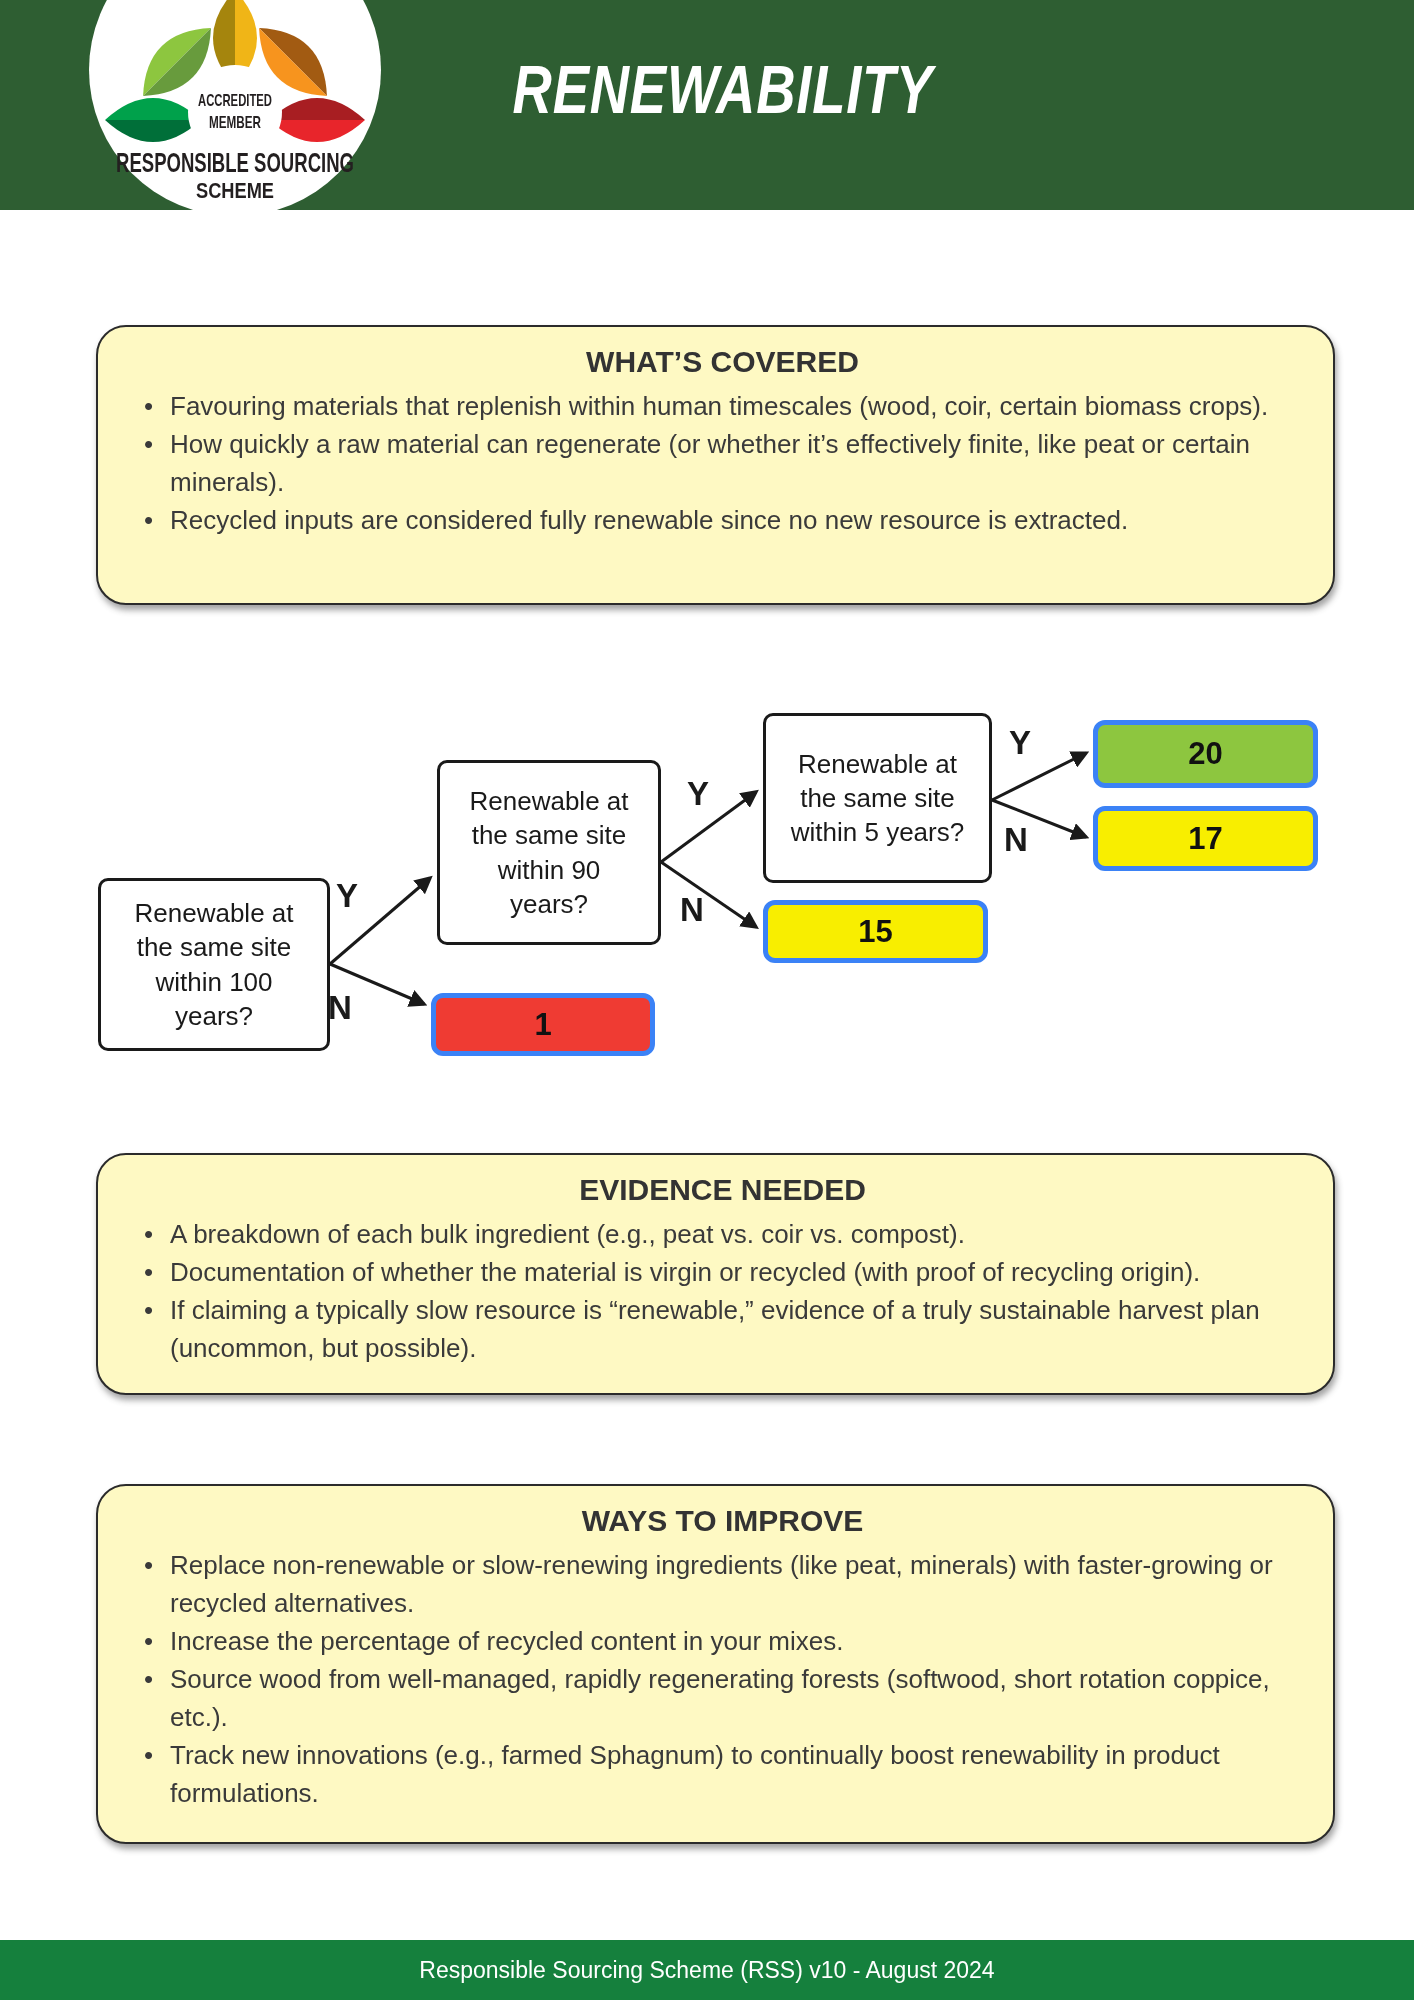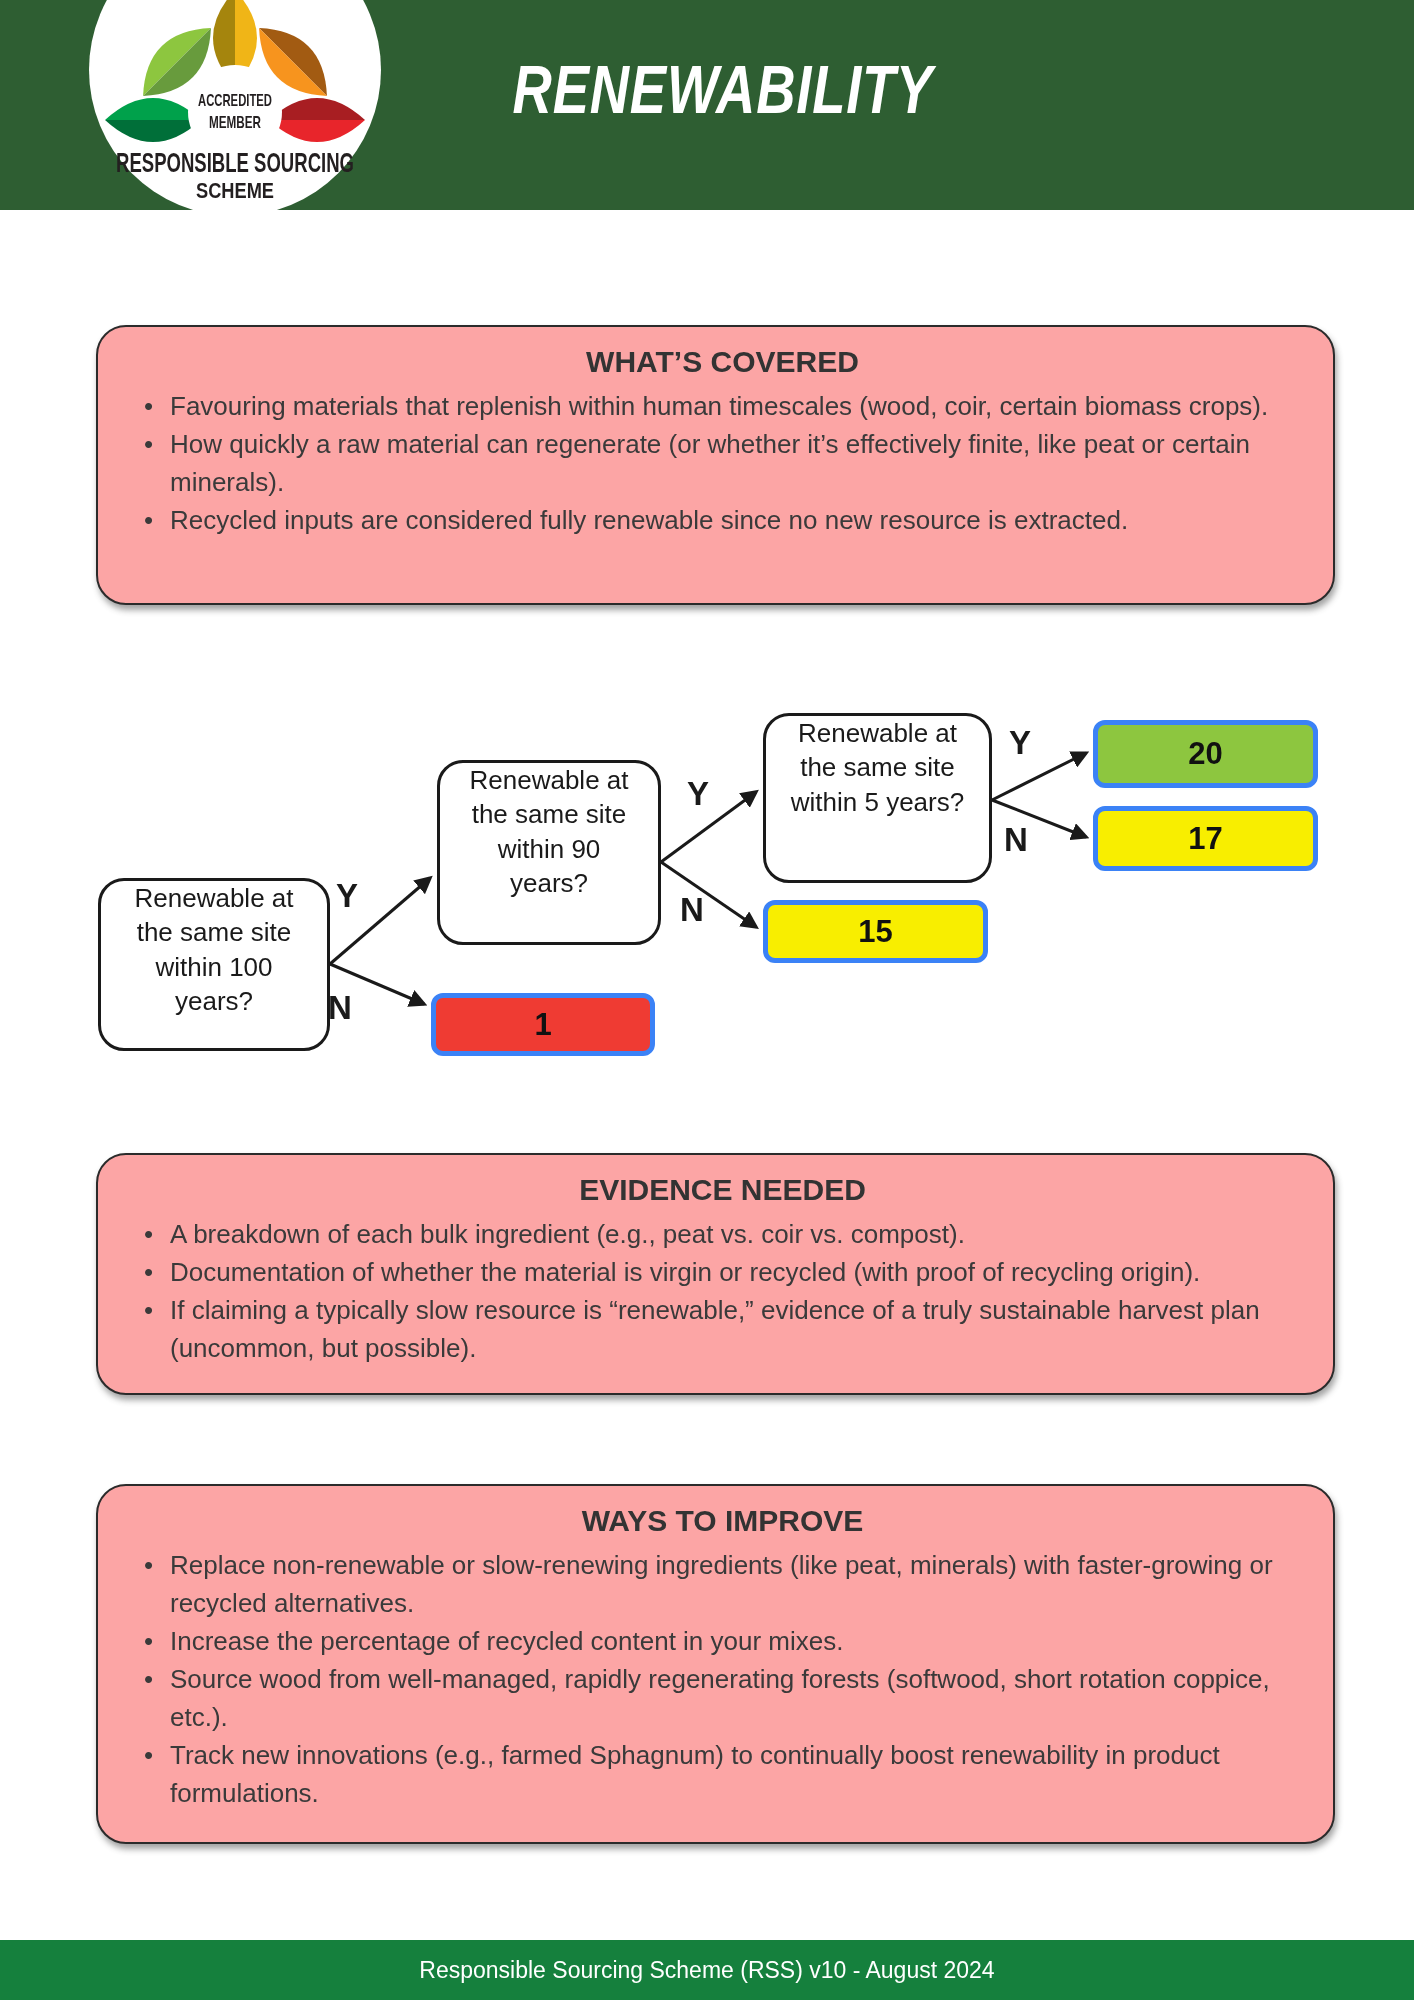--- a/index.html
+++ b/index.html
@@ -9,39 +9,39 @@
   }
   
   .header{position:absolute;top:0;left:0;width:1414px;height:210px;background:#2E5E32;}
   .logo{position:absolute;top:0;left:85px;width:300px;height:222px;}
   .page-title{position:absolute;top:46px;left:16px;width:1414px;text-align:center;
     color:#ffffff;font-size:68px;font-weight:bold;font-style:italic;line-height:86px;}
   .page-title span{display:inline-block;transform:scaleX(0.8);letter-spacing:1px;white-space:nowrap;}
   
   .card{
     position:absolute;left:96px;width:1239px;box-sizing:border-box;
-    background:#fca5a5;border:2px solid #2b2b2b;border-radius:30px;
+    background:#fef9c3;border:2px solid #2b2b2b;border-radius:30px;
     padding:18px 32px 20px 46px;
     box-shadow:2px 5px 6px rgba(50,50,50,0.45);
     color:#3a3a3a;
   }
   .card h2{margin:0 0 8px 0;text-align:center;font-size:30px;font-weight:bold;color:#333333;letter-spacing:0;}
   .card ul{margin:0;padding:0;list-style:none;max-width:1160px;}
   .card li{position:relative;margin:0 0 0 26px;font-size:26px;line-height:38px;}
   .card li::before{content:"\2022";position:absolute;left:-26px;top:0;font-size:26px;color:#3a3a3a;}
   #card-whats-covered{top:325px;min-height:280px;}
   #card-evidence{top:1153px;min-height:242px;}
   #card-ways{top:1484px;min-height:360px;}
   
   .flowchart{position:absolute;top:690px;left:0;width:1414px;height:380px;}
   .fc-arrows{position:absolute;top:0;left:0;width:1414px;height:380px;}
   .qbox{
     position:absolute;box-sizing:border-box;background:#ffffff;
-    border:3px solid #1a1a1a;border-radius:26px;
-    display:flex;align-items:flex-start;justify-content:center;text-align:center;
+    border:3px solid #1a1a1a;border-radius:10px;
+    display:flex;align-items:center;justify-content:center;text-align:center;
     font-size:26px;line-height:1.32;color:#1a1a1a;padding:0 16px;
   }
   #q100{left:98px;top:188px;width:232px;height:173px;}
   #q50 {left:437px;top:70px;width:224px;height:185px;}
   #q5  {left:763px;top:23px;width:229px;height:170px;}
   .score{
     position:absolute;box-sizing:border-box;border:5px solid #3b82f6;border-radius:12px;
     display:flex;align-items:center;justify-content:center;
     font-size:31px;font-weight:bold;color:#111111;
   }

